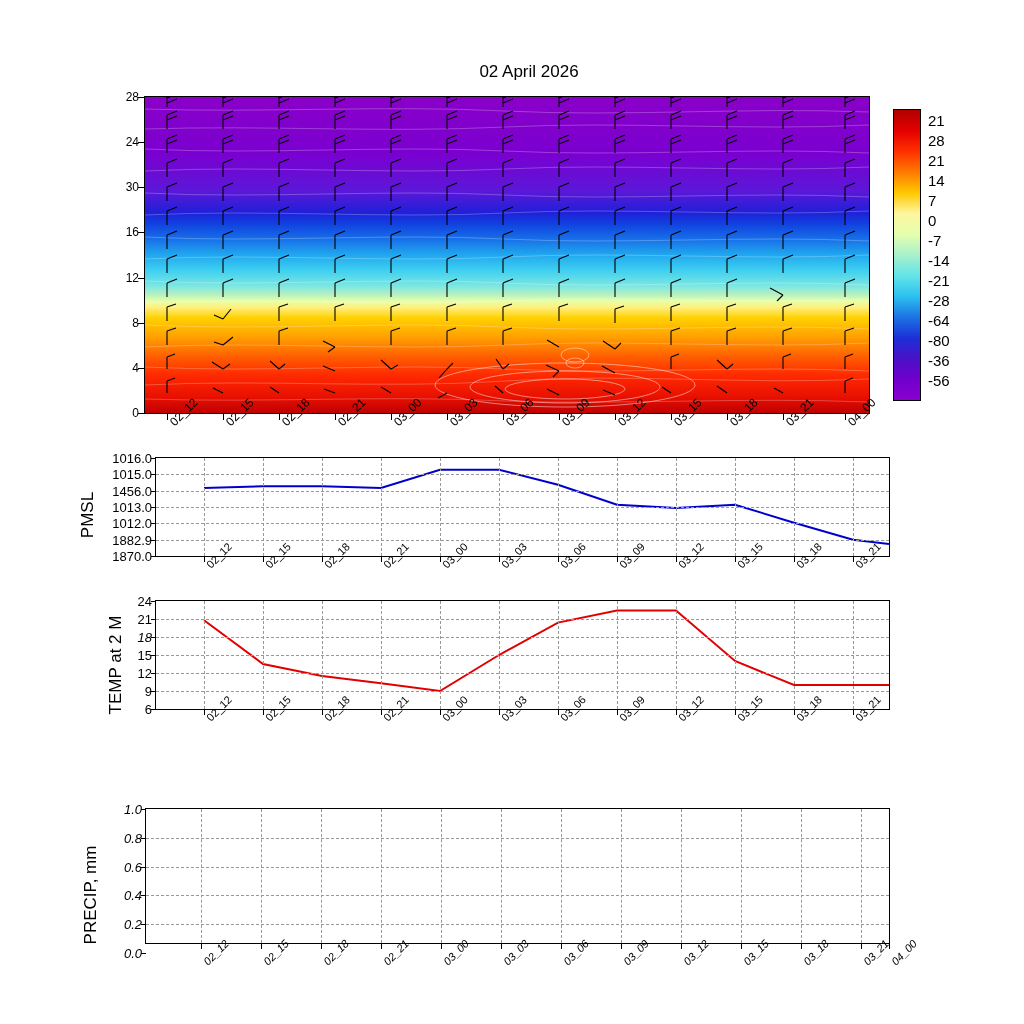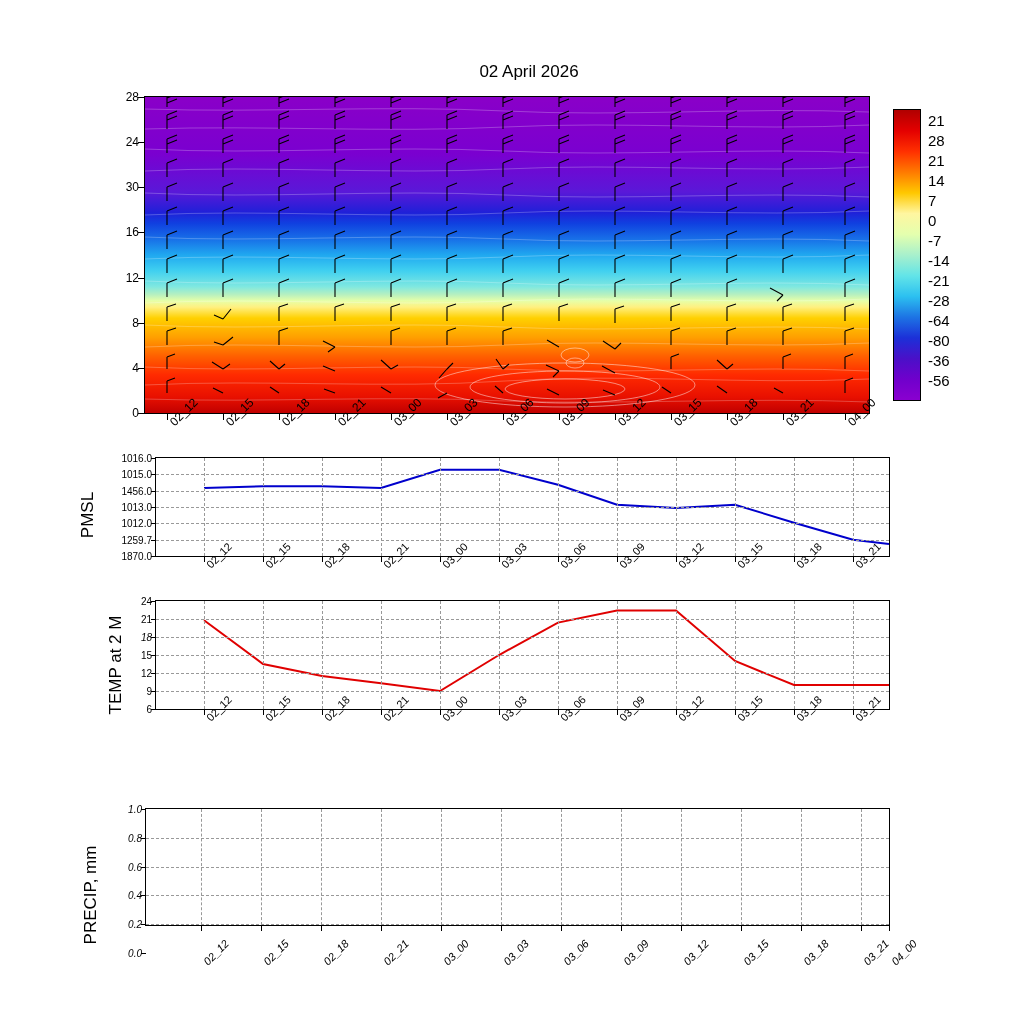--- a/index.html
+++ b/index.html
@@ -43,21 +43,21 @@
 
   
   #cbar{position:absolute;left:893px;top:109px;width:28px;height:292px;border:1px solid #000;box-sizing:border-box;}
   .cbar-label{position:absolute;left:928px;font-size:15px;transform:translateY(-50%);}
 
   
   .vlabel{
     position:absolute;font-size:17px;white-space:nowrap;
     transform:rotate(-90deg);transform-origin:center center;
   }
-  .ylab-sm{position:absolute;right:100%;transform:translateY(-50%);font-size:10px;padding-right:4px;white-space:nowrap;}
+  .ylab-sm{position:absolute;right:100%;transform:translateY(-50%);font-size:13px;padding-right:4px;white-space:nowrap;}
   .ylabmark{position:absolute;right:100%;width:5px;height:1px;background:#000;}
   .gridh{position:absolute;left:0;right:0;height:0;border-top:1px dashed #999;}
   .gridv{position:absolute;top:0;bottom:0;width:0;border-left:1px dashed #999;}
   .xlab-sm{
     position:absolute;font-size:11px;white-space:nowrap;
     transform:rotate(-45deg);transform-origin:left top;
   }
   .xmark-sm{position:absolute;top:100%;width:1px;height:6px;background:#000;}
 
   svg{display:block;}
@@ -439,21 +439,21 @@
     <div class="ylab-sm" style="top:0px;">1016.0</div>
     <div class="ylabmark" style="top:0px;"></div>
     <div class="ylab-sm" style="top:16.3px;">1015.0</div>
     <div class="ylabmark" style="top:16.3px;"></div>
     <div class="ylab-sm" style="top:32.7px;">1456.0</div>
     <div class="ylabmark" style="top:32.7px;"></div>
     <div class="ylab-sm" style="top:49px;">1013.0</div>
     <div class="ylabmark" style="top:49px;"></div>
     <div class="ylab-sm" style="top:65.3px;">1012.0</div>
     <div class="ylabmark" style="top:65.3px;"></div>
-    <div class="ylab-sm" style="top:81.7px;">1259.7</div>
+    <div class="ylab-sm" style="top:81.7px;">1882.9</div>
     <div class="ylabmark" style="top:81.7px;"></div>
     <div class="ylab-sm" style="top:98px;">1870.0</div>
     <div class="ylabmark" style="top:98px;"></div>
 
     <div class="xmark-sm" style="left:48px;"></div>
     <div class="xlab-sm" style="left:48px;top:104px;">02_12</div>
     <div class="xmark-sm" style="left:107px;"></div>
     <div class="xlab-sm" style="left:107px;top:104px;">02_15</div>
     <div class="xmark-sm" style="left:166px;"></div>
     <div class="xlab-sm" style="left:166px;top:104px;">02_18</div>
@@ -536,21 +536,21 @@
     <div class="xlab-sm" style="left:520px;top:114px;">03_12</div>
     <div class="xmark-sm" style="left:579px;"></div>
     <div class="xlab-sm" style="left:579px;top:114px;">03_15</div>
     <div class="xmark-sm" style="left:638px;"></div>
     <div class="xlab-sm" style="left:638px;top:114px;">03_18</div>
     <div class="xmark-sm" style="left:697px;"></div>
     <div class="xlab-sm" style="left:697px;top:114px;">03_21</div>
   </div>
 
   <div class="vlabel" style="left:8px;top:885px;width:165px;text-align:center;">PRECIP, mm</div>
-  <div class="panel" id="precip" style="left:145px;top:808px;width:745px;height:118px;font-style:italic;">
+  <div class="panel" id="precip" style="left:145px;top:808px;width:745px;height:136px;font-style:italic;">
     <div class="plotarea">
       <div class="gridh" style="top:28.8px;"></div>
       <div class="gridh" style="top:57.6px;"></div>
       <div class="gridh" style="top:86.4px;"></div>
       <div class="gridh" style="top:115.2px;"></div>
       <div class="gridv" style="left:55px;"></div>
       <div class="gridv" style="left:115px;"></div>
       <div class="gridv" style="left:175px;"></div>
       <div class="gridv" style="left:235px;"></div>
       <div class="gridv" style="left:295px;"></div>

